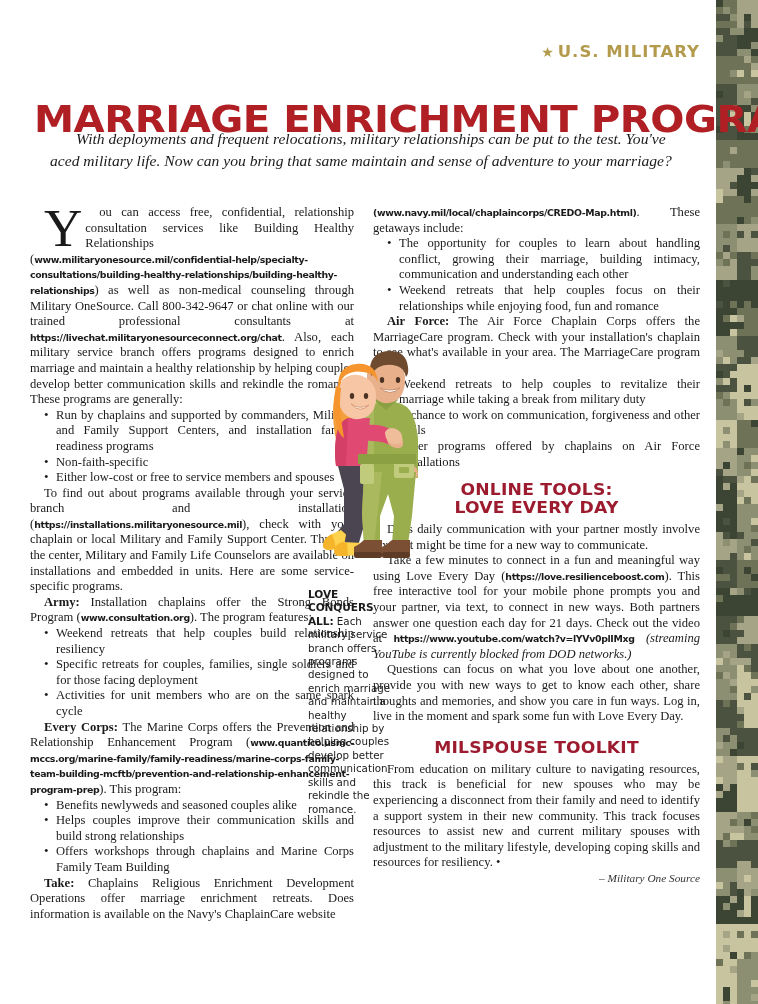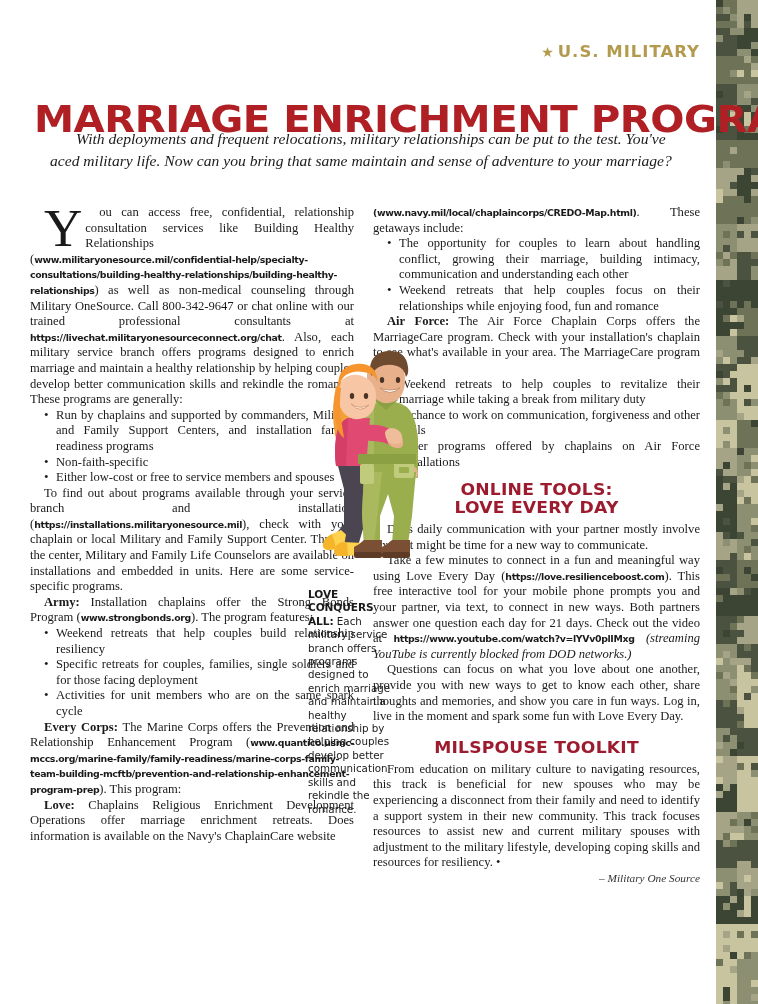--- a/index.html
+++ b/index.html
@@ -1100,36 +1100,41 @@
         <li>Run by chaplains and supported by commanders, Military and Family Support Centers, and installation family readiness programs</li>
         <li>Non-faith-specific</li>
         <li>Either low-cost or free to service members and spouses</li>
       </ul>
 
       <p>
         <span>To find out about programs available through your service branch and installation (</span><span class="url">https://installations.militaryonesource.mil</span><span>), check with your chaplain or local Military and Family Support Center. Through the center, Military and Family Life Counselors are available on installations and embedded in units. Here are some service-specific programs.</span>
       </p>
 
       <p>
-        <b class="lead">Army:</b><span> Installation chaplains offer the Strong Bonds Program (</span><span class="url">www.strongbonds.org</span><span>). The program features:</span>
+        <b class="lead">Army:</b><span> Installation chaplains offer the Strong Bonds Program (</span><span class="url">www.consultation.org</span><span>). The program features:</span>
       </p>
 
       <ul>
         <li>Weekend retreats that help couples build relationship resiliency</li>
         <li>Specific retreats for couples, families, single soldiers and for those facing deployment</li>
         <li>Activities for unit members who are on the same spark cycle</li>
       </ul>
 
       <p>
         <b class="lead">Every Corps:</b><span> The Marine Corps offers the Prevention and Relationship Enhancement Program (</span><span class="url">www.quantico.usmc-mccs.org/marine-family/family-readiness/marine-corps-family-team-building-mcftb/prevention-and-relationship-enhancement-program-prep</span><span>). This program:</span>
       </p>
 
+      <ul>
+        <li>Benefits newlyweds and seasoned couples alike</li>
+        <li>Helps couples improve their communication skills and build strong relationships</li>
+        <li>Offers workshops through chaplains and Marine Corps Family Team Building</li>
+      </ul>
 
       <p>
-        <b class="lead">Love:</b><span> Chaplains Religious Enrichment Development Operations offer marriage enrichment retreats. Does information is available on the Navy's ChaplainCare website</span>
+        <b class="lead">Take:</b><span> Chaplains Religious Enrichment Development Operations offer marriage enrichment retreats. Does information is available on the Navy's ChaplainCare website</span>
       </p>
     </div>
 
     <div class="col col-right">
 
       <p class="noind">
         <span class="url">(www.navy.mil/local/chaplaincorps/CREDO-Map.html)</span><span>. These getaways include:</span>
       </p>
 
       <ul>

